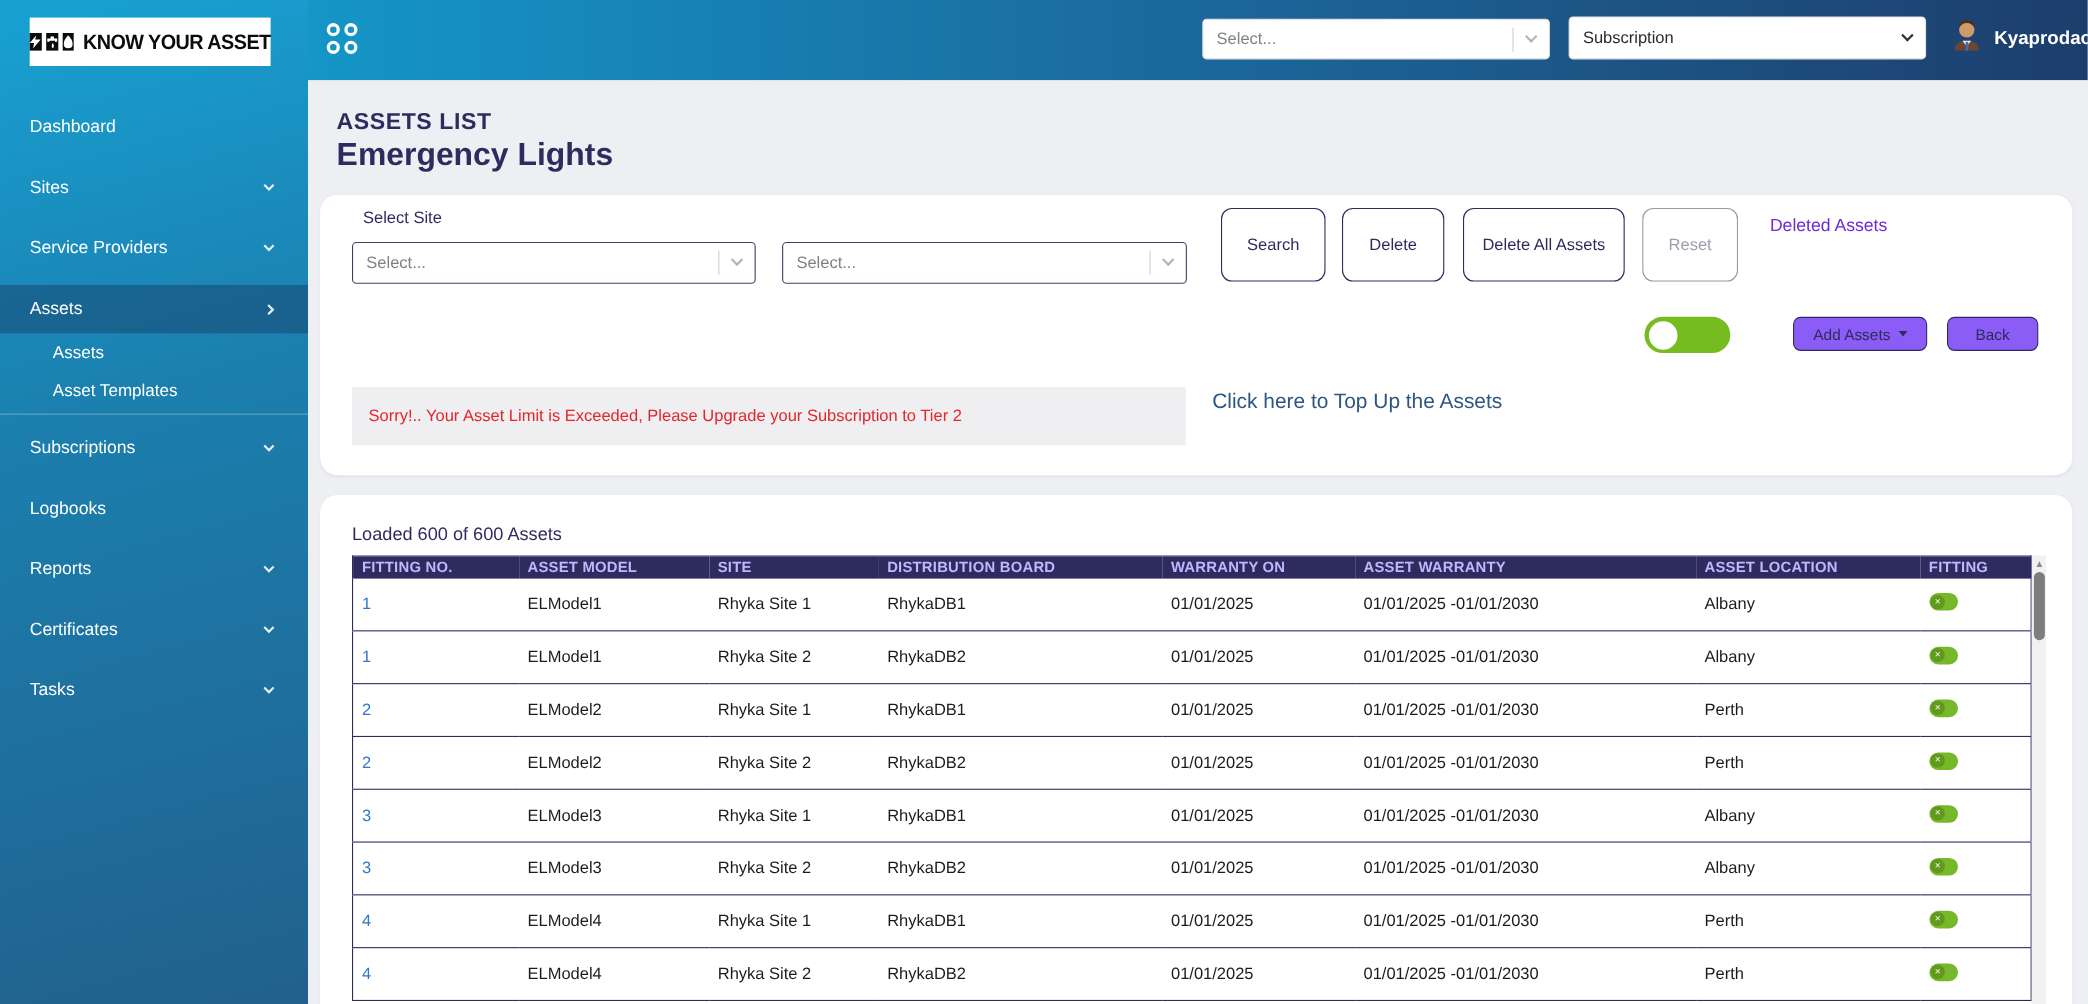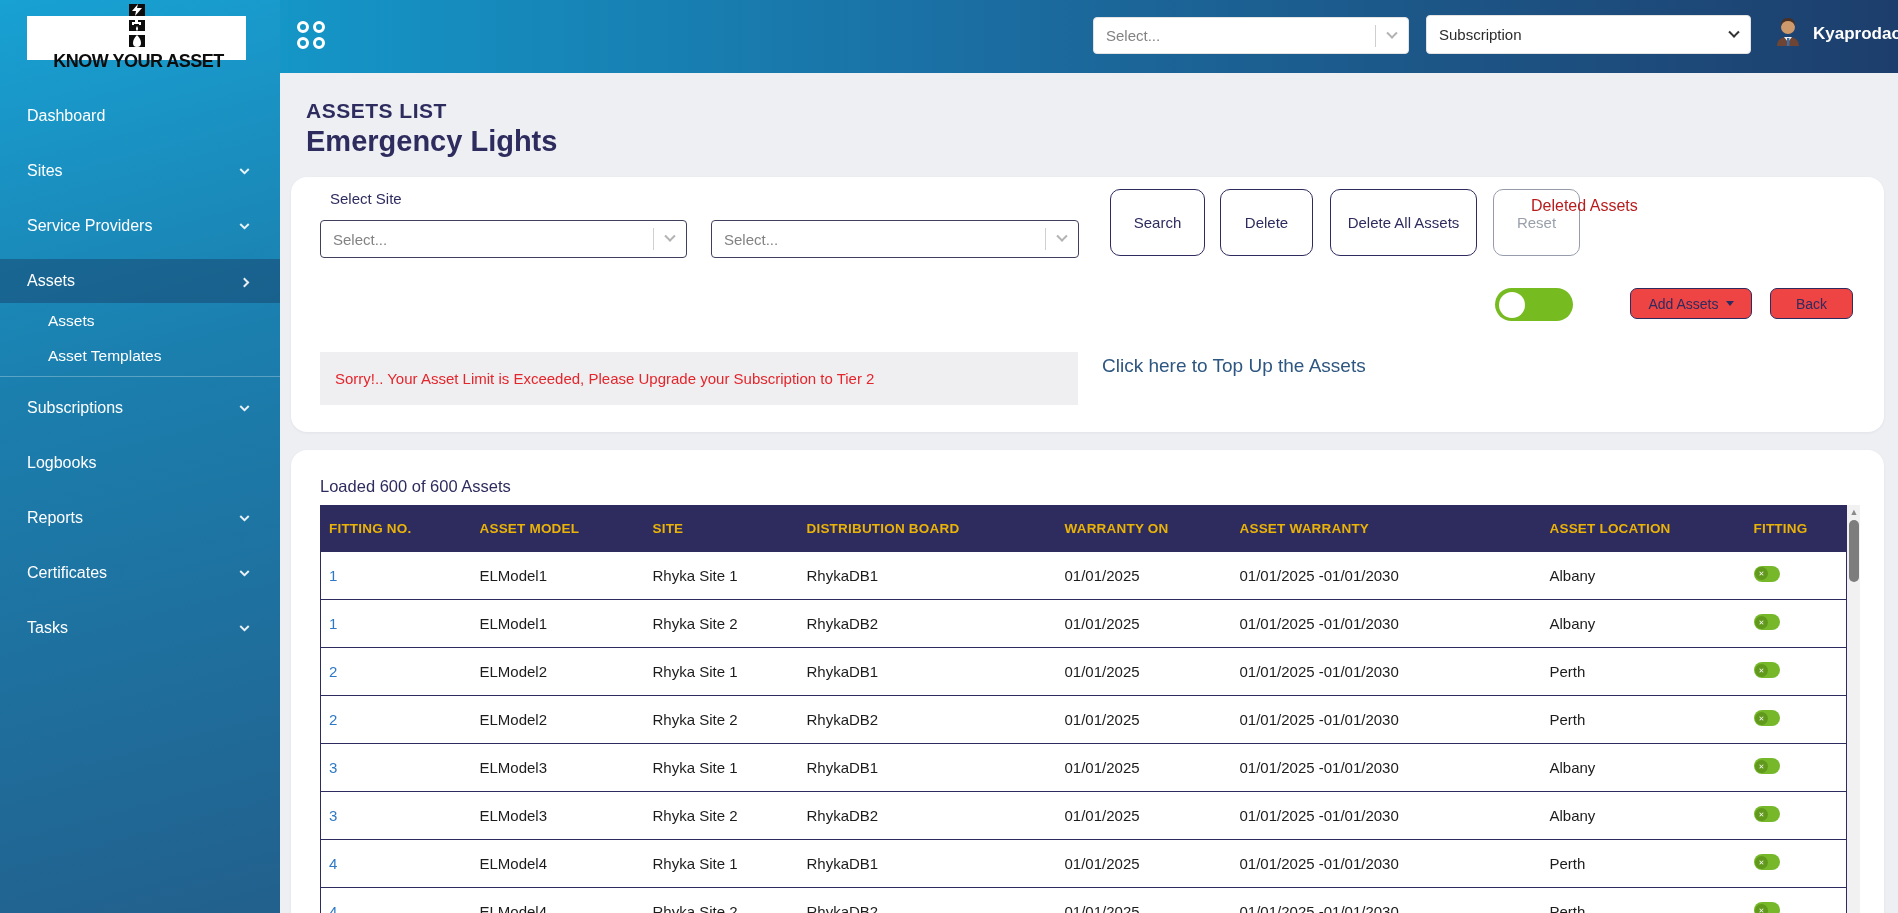--- a/index.html
+++ b/index.html
@@ -23,21 +23,21 @@
   .chev.white { border-color:rgba(255,255,255,.9); }
   .topbar .sel1 { left:813px; top:17px; width:316px; height:37px; }
   .topbar .sel2 { left:1146px; top:15px; width:325px; height:39px; color:#2b2b2b; }
   .user { position:absolute; left:1493px; top:16px; display:flex; align-items:center; gap:10px; cursor:pointer; }
   .user .uname { color:#fff; font-weight:bold; font-size:17px; }
 
   
   .sidebar { position:absolute; left:0; top:0; width:280px; height:913px; z-index:3;
     background:linear-gradient(165deg,#18a1d3 0%, #1b7fae 40%, #22608d 100%); }
   .logo { position:absolute; left:27px; top:16px; width:219px; height:44px; background:#fff;
-    display:flex; align-items:center; justify-content:center; gap:4px;flex-direction:column; }
+    display:flex; align-items:center; justify-content:center; gap:4px; }
   .logo-sq { width:16px; height:16px; background:#0c0c0c; display:flex; align-items:center; justify-content:center; }
   .logo-sq svg { display:block; }
   .logo-text { color:#0c0c0c; font-weight:800; font-size:18px; letter-spacing:-0.5px; margin-left:4px;
     font-family:"Liberation Sans", sans-serif; transform:scaleY(1.05); white-space:nowrap; }
   .nav { position:absolute; top:94px; left:0; right:0; }
   .nav-item { height:44px; margin-bottom:11px; display:flex; align-items:center;
     padding:0 32px 0 27px; color:#fff; font-size:16px; cursor:pointer; }
   .nav-item .chevbox { margin-left:auto; }
   .nav-item .chev { width:7px; height:7px; }
   .nav-item.active { background:rgba(23,52,92,0.42); margin-bottom:0; }
@@ -58,42 +58,42 @@
 
   .fld-label { position:absolute; font-size:15px; color:#2e2c5e; }
   .fld-select { position:absolute; height:38px; border:1px solid #40405e; border-radius:4px;
     background:#fff; display:flex; align-items:center; padding:0 12px; font-size:15px; cursor:pointer; }
 
   .btn { position:absolute; top:12px; height:67px; background:#fff; border:1px solid #2e2b5e;
     border-radius:10px; color:#2e2b5e; font-size:15px; display:flex; align-items:center;
     justify-content:center; cursor:pointer; font-family:"Liberation Sans", sans-serif; }
   .btn.disabled { border-color:#979caa; color:#9aa0ab; cursor:default; }
   .link { position:absolute; cursor:pointer; }
-  .deleted-link { left:1240px; top:20px; font-size:16px; color:#b91c1c; }
+  .deleted-link { left:1318px; top:20px; font-size:16px; color:#6d28d9; }
   .topup-link { left:811px; top:178px; font-size:19px; color:#2d5680; }
 
   .toggle { position:absolute; left:1204px; top:111px; width:78px; height:33px; border-radius:17px;
     background:#76bc21; cursor:pointer; }
   .toggle .tknob { position:absolute; left:4px; top:3.5px; width:26px; height:26px; border-radius:50%; background:#fff; }
 
-  .btn-sm { position:absolute; top:111px; height:31px; background:#ef4444; border:1px solid #2e2b5e;
+  .btn-sm { position:absolute; top:111px; height:31px; background:#8b5cf6; border:1px solid #2e2b5e;
     border-radius:7px; color:#2e2b5e; font-size:14px; display:flex; align-items:center;
     justify-content:center; gap:7px; cursor:pointer; }
   .caret-down { width:0; height:0; border-left:4px solid transparent; border-right:4px solid transparent;
     border-top:5px solid #2e2b5e; }
 
   .warning { position:absolute; left:29px; top:175px; width:758px; height:53px; background:#efeff1;
     display:flex; align-items:center; padding-left:15px; font-size:15px; color:#e4252b; }
 
   .loaded { position:absolute; left:29px; top:27px; font-size:16.5px; color:#2e2c5e; }
   .tbl-wrap { position:absolute; left:29px; top:55px; width:1540px; height:425px; display:flex; }
   table { border-collapse:collapse; table-layout:fixed; width:1526px; font-size:15px; color:#1c1c1c;
     border:1px solid #2e2b5e; align-self:flex-start; }
-  thead th { background:#2e2b5e; color:#eab308; font-size:13.5px; font-weight:700; text-align:left;
-    height:46px; padding-left:8px; letter-spacing:0.2px; white-space:nowrap; }
+  thead th { background:#2e2b5e; color:#c4b5fd; font-size:13.5px; font-weight:700; text-align:left;
+    height:20px; padding-left:8px; letter-spacing:0.2px; white-space:nowrap; }
   tbody td { height:48px; border-bottom:1px solid #2e2b5e; padding-left:8px; vertical-align:middle;
     white-space:nowrap; overflow:hidden; }
   .row-link { color:#2e79c6; cursor:pointer; text-decoration:none; }
   .status-toggle { display:inline-flex; align-items:center; width:26px; height:16px; border-radius:8px;
     background:#76b82a; cursor:pointer; position:relative; }
   .status-toggle .knob { position:absolute; left:1.5px; top:1.5px; width:13px; height:13px; border-radius:50%;
     background:#61991c; color:rgba(255,255,255,.95); font-size:7px; line-height:13px; text-align:center; }
 
   .vscroll { width:14px; height:425px; background:#f1f1f2; position:relative; margin-left:0; }
   .vscroll .arrow-up { position:absolute; top:2px; left:2px; width:10px; height:10px; color:#8a8a8a;

